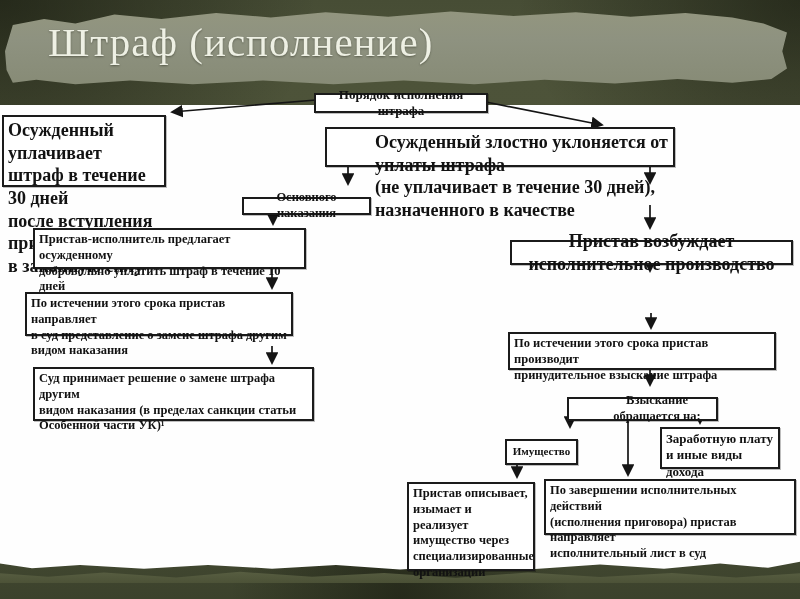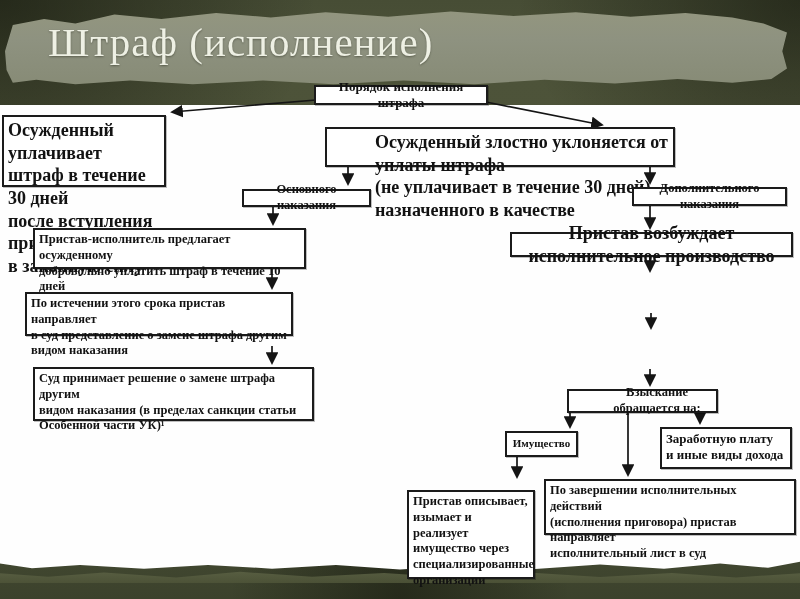--- a/index.html
+++ b/index.html
@@ -44,21 +44,21 @@
   }
   svg.wires{position:absolute;left:0;top:0;width:800px;height:599px;z-index:2;pointer-events:none;}
   .node{
     position:absolute;z-index:3;box-sizing:border-box;
     background:#fff;border:2px solid #1b1b1b;
     color:#121212;font-family:"Liberation Serif", serif;
     font-weight:700;font-size:12.5px;line-height:1.26;
     padding:2px 4px;white-space:pre-line;
     box-shadow:1px 1px 0 rgba(0,0,0,.25);
   }
-  .node.center{display:flex;align-items:center;justify-content:center;text-align:center;padding:1px 3px;}
+  .node.center{display:flex;align-items:center;justify-content:center;text-align:center;padding:1px 3px;margin-top:8px;}
   .node.fs12{font-size:18px;}
 </style>
 </head>
 <body>
 
 <div id="slide">
 
   <div class="title-band"></div>
   <div class="slide-title">Штраф (исполнение)</div>
 
@@ -95,45 +95,46 @@
   <div class="node fs12" style="left:2px;top:115px;width:164px;height:72px;">Осужденный уплачивает
 штраф в течение 30 дней
 после вступления приговора
 в законную силу</div>
 
   <div class="node fs12" style="left:325px;top:127px;width:350px;height:40px;padding-left:48px;">Осужденный злостно уклоняется от уплаты штрафа
 (не уплачивает в течение 30 дней), назначенного в качестве</div>
 
   <div class="node center" style="left:242px;top:189px;width:129px;height:18px;">Основного наказания</div>
 
-  <div class="node center" style="left:632px;top:187px;width:155px;height:19px;">Дополнительного наказания</div>
 
   <div class="node" style="left:33px;top:228px;width:273px;height:41px;">Пристав-исполнитель предлагает осужденному
 добровольно уплатить штраф в течение 10 дней</div>
 
   <div class="node" style="left:25px;top:292px;width:268px;height:44px;">По истечении этого срока пристав направляет
 в суд представление о замене штрафа другим
 видом наказания</div>
 
   <div class="node" style="left:33px;top:367px;width:281px;height:54px;">Суд принимает решение о замене штрафа другим
 видом наказания (в пределах санкции статьи
 Особенной части УК)¹</div>
 
   <div class="node center fs12" style="left:510px;top:232px;width:283px;height:25px;">Пристав возбуждает исполнительное производство</div>
 
 
+  <div class="node" style="left:508px;top:332px;width:268px;height:38px;">По истечении этого срока пристав производит
+принудительное взыскание штрафа</div>
 
   <div class="node center" style="left:567px;top:389px;width:151px;height:24px;padding-left:32px;">Взыскание обращается на:</div>
 
   <div class="node center" style="left:505px;top:431px;width:73px;height:26px;font-size:11px;">Имущество</div>
 
-  <div class="node" style="left:660px;top:427px;width:132px;height:42px;font-size:13px;">Заработную плату
+  <div class="node" style="left:660px;top:427px;width:120px;height:42px;font-size:13px;">Заработную плату
 и иные виды дохода</div>
 
-  <div class="node" style="left:407px;top:482px;width:128px;height:89px;margin-top:8px;">Пристав описывает,
+  <div class="node" style="left:407px;top:482px;width:128px;height:89px;">Пристав описывает,
 изымает и реализует
 имущество через
 специализированные
 организации</div>
 
   <div class="node" style="left:544px;top:479px;width:252px;height:56px;">По завершении исполнительных действий
 (исполнения приговора) пристав направляет
 исполнительный лист в суд</div>
 
 </div>

